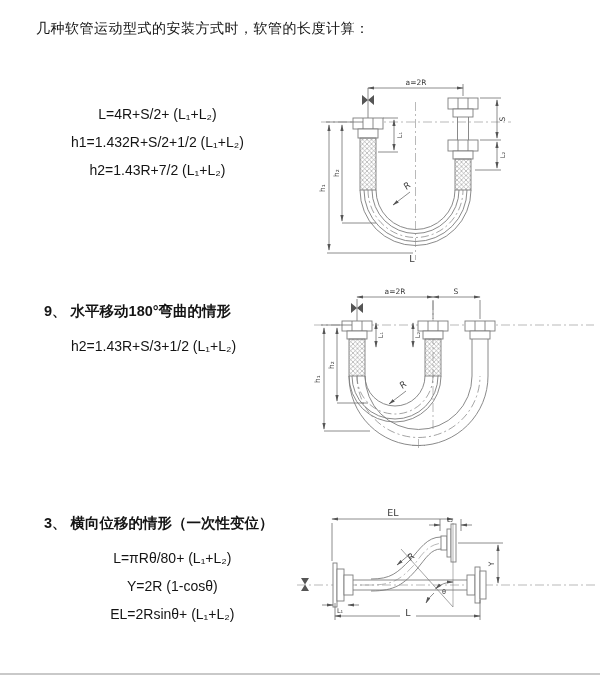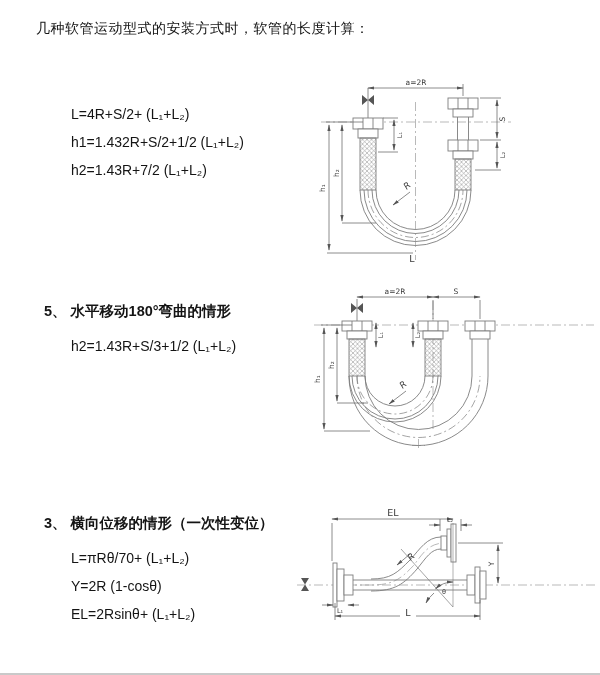--- a/index.html
+++ b/index.html
@@ -1,21 +1,21 @@
 <!DOCTYPE html>
 <html><head>
 <meta charset="utf-8">
 <style>
   html,body{margin:0;padding:0;}
   body{width:600px;height:675px;background:#ffffff;font-family:"Liberation Sans","DejaVu Sans",sans-serif;position:relative;overflow:hidden;color:#141414;}
   .canvas{position:absolute;inset:0;background:#fff;}
   .title{position:absolute;left:36px;top:20px;font-size:14px;font-weight:normal;letter-spacing:.5px;margin:0;white-space:nowrap;}
   .sec{position:absolute;left:44px;}
   .sec-head{font-size:14.5px;font-weight:bold;height:30px;white-space:nowrap;}
-  .f{font-size:14px;height:28px;line-height:28px;margin-left:27px;white-space:pre;font-weight:500;}
+  .f{font-size:14px;height:28px;line-height:28px;margin-left:27px;white-space:pre;font-weight:500;text-align:center;}
   .dg{position:absolute;}
   .dg text{fill:#3a3a3a;font-size:7.5px;font-family:"DejaVu Sans",sans-serif;}
   text.big{font-size:9.5px;}
   text.sm{font-size:6.5px;}
   text.it{font-style:italic;font-size:9px;}
   .bottom-rule{position:absolute;left:0;right:0;bottom:0;height:2px;background:#c9c9c9;}
 </style>
 </head>
 <body>
 
@@ -23,27 +23,27 @@
 
   <h1 class="title">几种软管运动型式的安装方式时，软管的长度计算：</h1>
 
   <div class="sec" style="top:100px">
     <div class="f">L=4R+S/2+ (L₁+L₂)</div>
     <div class="f">h1=1.432R+S/2+1/2 (L₁+L₂)</div>
     <div class="f">h2=1.43R+7/2 (L₁+L₂)</div>
   </div>
 
   <div class="sec" style="top:302px">
-    <div class="sec-head">5、 水平移动180°弯曲的情形</div>
+    <div class="sec-head">9、 水平移动180°弯曲的情形</div>
     <div class="f">h2=1.43R+S/3+1/2 (L₁+L₂)</div>
   </div>
 
   <div class="sec" style="top:514px">
     <div class="sec-head">3、 横向位移的情形（一次性变位）</div>
-    <div class="f">L=πRθ/70+ (L₁+L₂)</div>
+    <div class="f">L=πRθ/80+ (L₁+L₂)</div>
     <div class="f">Y=2R (1-cosθ)</div>
     <div class="f">EL=2Rsinθ+ (L₁+L₂)</div>
   </div>
 
   <svg class="dg" style="left:313px;top:72px" width="282" height="196" viewBox="0 0 282 196">
     <defs>
       <pattern id="braid" width="4.5" height="4.5" patternUnits="userSpaceOnUse">
         <path d="M0,4.5 L4.5,0 M0,0 L4.5,4.5" stroke="#9a9a9a" stroke-width="0.6" fill="none"></path>
       </pattern>
       <marker id="ar" viewBox="0 0 10 6" refX="9" refY="3" markerWidth="9" markerHeight="5.5" orient="auto-start-reverse">

